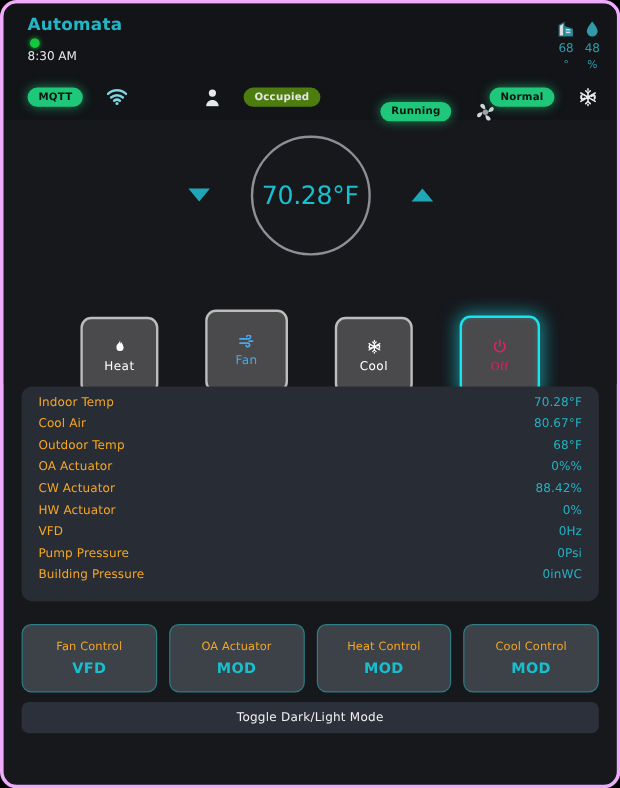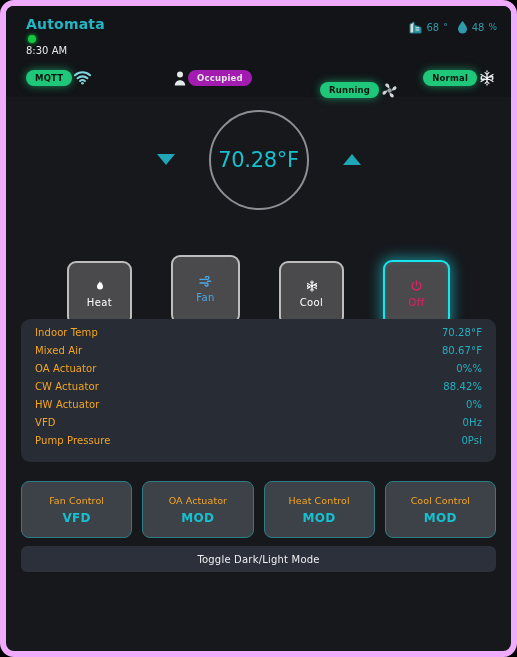--- a/index.html
+++ b/index.html
@@ -11,21 +11,21 @@
     font-family: "DejaVu Sans", sans-serif;
     overflow: hidden;
   }
 
   #app-frame {
     position: relative;
     width: 517px;
     height: 657px;
     background: #16181c;
     border-radius: 14px;
-    border: 6px solid #f0abfc;
+    border: 3px solid #f0abfc;
     overflow: hidden;
     display: flex;
     flex-direction: column;
   }
 
   
   #header {
     position: relative;
     padding: 10px 14px 8px 20px;
     flex: 0 0 auto;
@@ -66,20 +66,21 @@
     display: flex;
     align-items: center;
     gap: 9px;
     padding-top: 4px;
   }
 
   .env-item {
     display: flex;
     align-items: center;
     gap: 4px;
+    flex-direction: column;
   }
 
   .env-val {
     color: #2f9aa8;
     font-size: 10px;
   }
 
   .env-unit {
     color: #2f9aa8;
     font-size: 9px;
@@ -87,21 +88,21 @@
 
   
   .header-row2 {
     display: flex;
     align-items: center;
     margin-top: 10px;
     height: 22px;
     position: relative;
   }
 
-  .hgroup { display: flex; align-items: center; gap: 2px; }
+  .hgroup { display: flex; align-items: center; gap: 20px; }
   .hgroup-1 { position: absolute; left: 0; }
   .hgroup-2 { position: absolute; left: 148px; }
   .hgroup-3 { position: absolute; left: 294px; margin-top: 24px; }
   .hgroup-4 { position: absolute; right: 2px; }
 
   .pill {
     font-size: 8.5px;
     font-weight: bold;
     padding: 3px 9px;
     border-radius: 10px;
@@ -109,21 +110,21 @@
     white-space: nowrap;
   }
 
   .pill-green {
     background: #1fc77a;
     color: #0a1510;
     box-shadow: 0 0 9px rgba(31,199,122,0.65);
   }
 
   .pill-grey {
-    background: #a21caf;
+    background: #4d7c0f;
     color: #e6e6e8;
   }
 
   
   #dial-section {
     flex: 0 0 auto;
     height: 125px;
     display: flex;
     align-items: center;
     justify-content: center;
@@ -198,21 +199,21 @@
   .mode-btn.m-cool .mode-icon,
   .mode-btn.m-cool .mode-label { color: #ffffff; }
 
   .mode-btn.m-off {
     width: 67px; height: 67px;
     border: 2px solid #18e4f0;
     box-shadow: 0 0 14px 2px rgba(24,228,240,0.55),
                 inset 0 0 5px rgba(24,228,240,0.12);
   }
   .mode-btn.m-off .mode-icon,
-  .mode-btn.m-off .mode-label { color: #ea1e63; }
+  .mode-btn.m-off .mode-label { color: #ea1e63; font-family: Liberation Serif, serif; }
 
   
   #data-panel {
     flex: 0 0 auto;
     margin: 2px 15px 0 15px;
     background: #272c35;
     border-radius: 9px;
     padding: 8px 14px 9px 14px;
   }
 
@@ -446,42 +447,50 @@
 
   </div>
 
   <div id="data-panel">
 
     <div class="data-row">
       <span class="data-label">Indoor Temp</span>
       <span class="data-value">70.28°F</span>
     </div>
     <div class="data-row">
-      <span class="data-label">Mixed Air</span>
+      <span class="data-label">Cool Air</span>
       <span class="data-value">80.67°F</span>
+    </div>
+    <div class="data-row">
+      <span class="data-label">Outdoor Temp</span>
+      <span class="data-value">68°F</span>
     </div>
     <div class="data-row">
       <span class="data-label">OA Actuator</span>
       <span class="data-value">0%%</span>
     </div>
     <div class="data-row">
       <span class="data-label">CW Actuator</span>
       <span class="data-value">88.42%</span>
     </div>
     <div class="data-row">
       <span class="data-label">HW Actuator</span>
       <span class="data-value">0%</span>
     </div>
     <div class="data-row">
       <span class="data-label">VFD</span>
       <span class="data-value">0Hz</span>
     </div>
     <div class="data-row">
       <span class="data-label">Pump Pressure</span>
       <span class="data-value">0Psi</span>
+    </div>
+    <div class="data-row">
+      <span class="data-label">Building Pressure</span>
+      <span class="data-value">0inWC</span>
     </div>
 
   </div>
 
   <div id="control-row">
 
     <div class="control-card">
       <span class="cc-label">Fan Control</span>
       <span class="cc-value">VFD</span>
     </div>

